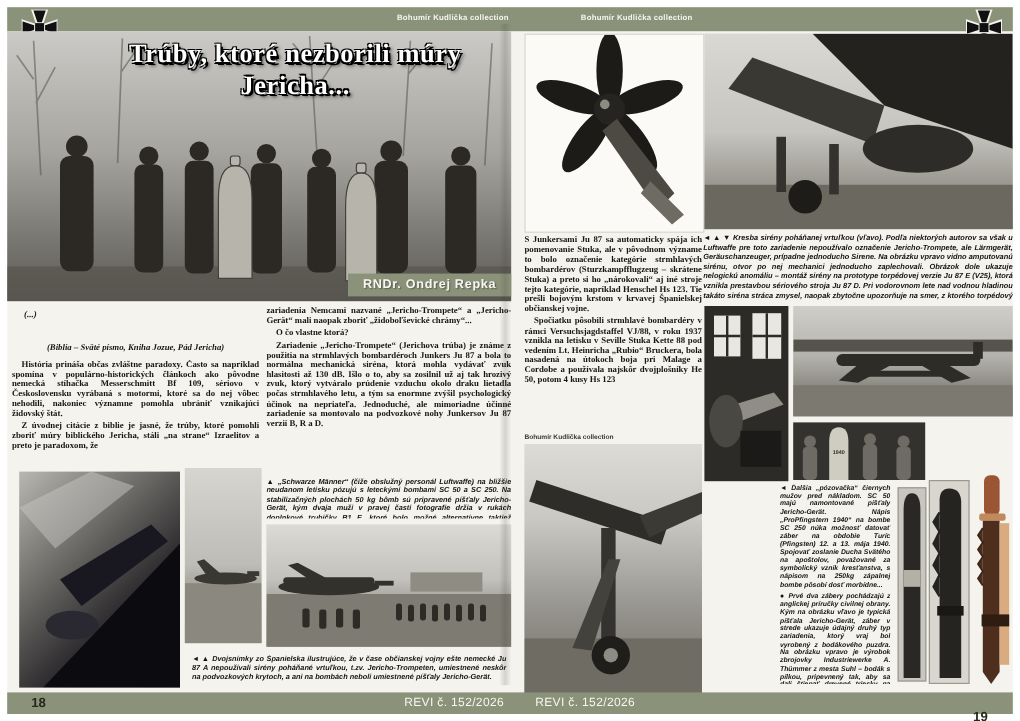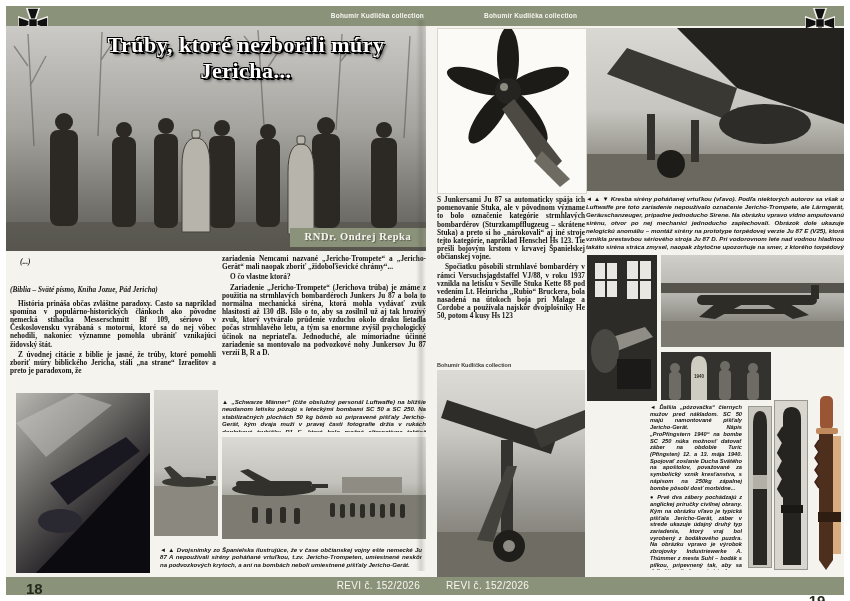--- a/index.html
+++ b/index.html
@@ -6,34 +6,34 @@
   .spread{position:relative;width:850px;height:601px;background:#ffffff;overflow:hidden;
           font-family:"Liberation Serif", serif;color:#171511;padding-left:48px;}
   .paper{position:absolute;left:6px;top:6px;width:838px;height:589px;background:#f4f3ee;}
   .abs{position:absolute;}
   .band{background:#8b927a;}
   .gutter{position:absolute;left:416px;top:20px;width:10px;height:551px;
           background:linear-gradient(90deg,rgba(0,0,0,0) 0%,rgba(60,60,50,.18) 50%,rgba(0,0,0,0) 100%);}
   .credit{font-family:"Liberation Sans",sans-serif;font-weight:bold;font-size:6.5px;color:#f6f5ef;letter-spacing:.2px;}
   .title{font-family:"Liberation Serif",serif;font-weight:bold;font-size:22px;color:#ffffff;text-align:center;
          letter-spacing:.5px;text-shadow:2px 2px 0 #000,-1px -1px 0 #000,1px -1px 0 #000,-1px 1px 0 #000,3px 3px 3px rgba(0,0,0,.6);}
-  .author{font-family:Liberation Serif, serif;font-weight:bold;font-size:10.5px;color:#f7f6f0;
+  .author{font-family:Liberation Sans, sans-serif;font-weight:bold;font-size:10.5px;color:#f7f6f0;
           text-align:center;letter-spacing:.6px;text-shadow:1px 1px 1px rgba(0,0,0,.35);}
   .bodytxt{font-size:7.3px;line-height:1.12;text-align:justify;overflow:hidden;font-weight:bold;}
   .bodytxt p{margin:0 0 2px 0;text-indent:8px;}
   .bodytxt p.noindent{text-indent:0;}
   .quote{font-weight:bold;font-style:italic;font-size:7.5px;line-height:1.16;}
   .quote p{margin:0 0 3px 0;text-indent:10px;}
-  .attr{font-weight:bold;font-style:italic;font-size:7.3px;text-align:left;margin:18px 0 6px 0;}
+  .attr{font-weight:bold;font-style:italic;font-size:7.3px;text-align:center;margin:18px 0 6px 0;}
   .cap{font-family:"Liberation Sans",sans-serif;font-weight:bold;font-style:italic;
        font-size:6.1px;line-height:1.22;text-align:justify;color:#14120f;overflow:hidden;}
   .cap p{margin:0 0 3px 0;}
   .cap2{font-size:5.7px;line-height:1.18;}
   .photo{overflow:hidden;}
-  .pgnum{font-family:"Liberation Sans",sans-serif;font-weight:bold;font-size:15px;color:#232a1b;}
+  .pgnum{font-family:"Liberation Sans",sans-serif;font-weight:bold;font-size:11px;color:#232a1b;}
   .issue{font-family:"Liberation Sans",sans-serif;font-weight:normal;font-size:10px;color:#f7f6f0;letter-spacing:.3px;}
   .credit-dark{font-family:"Liberation Sans",sans-serif;font-weight:bold;font-size:5.5px;color:#3a382f;}
   .bomb1940{position:absolute;font-family:"Liberation Sans",sans-serif;font-weight:bold;
             font-size:4.5px;color:#2e2b25;}
 </style>
 </head>
 <body>
 
 <div class="spread">
   <div class="paper"></div>

